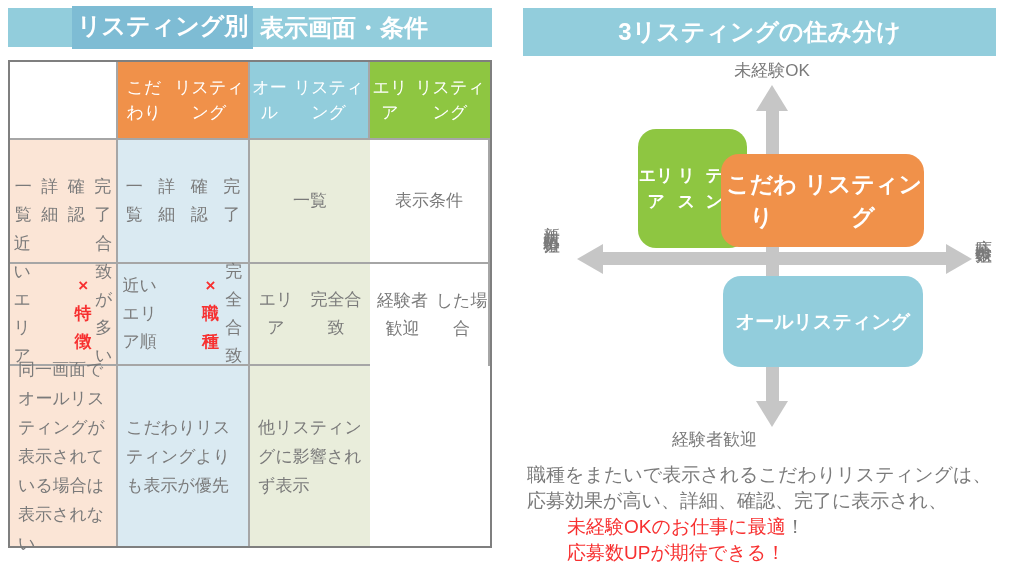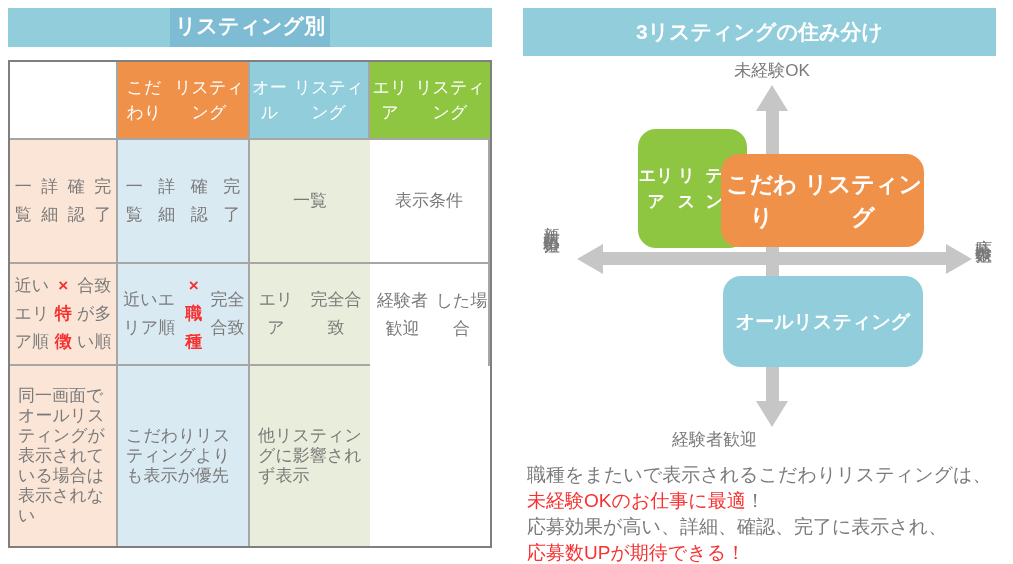--- a/index.html
+++ b/index.html
@@ -7,44 +7,44 @@
     --light_orange:#fbe5d6; --light_blue:#daeaf2; --light_green:#e9eddb;
     --border_outer:#7f7f7f; --border_inner:#a6a6a6; --text_gray:#7a7a7a;
     --arrow_gray:#c6c6c6; --red:#f73030;
   }
   html,body{margin:0;padding:0;background:#fff;}
   body{font-family:"Liberation Sans","DejaVu Sans",sans-serif;}
   #slide{position:relative;width:1013px;height:564px;background:#fff;overflow:hidden;}
 
   
   .bar{position:absolute;background:var(--blue,#92cddc);color:#fff;font-weight:bold;
-       font-size:21px;display:flex;align-items:center;justify-content:center;white-space:pre;}
+       font-size:24px;display:flex;align-items:center;justify-content:center;white-space:pre;}
   #left-bar{left:8px;top:8px;width:484px;height:39px;}
   #right-bar{left:523px;top:8px;width:473px;height:48px;}
   .hl{background:var(--bar_highlight,#7ebcd4);padding:4px 5px 7px 5px;}
 
   
   .ltable{position:absolute;left:8px;top:60px;width:484px;height:488px;display:grid;
           grid-template-columns:108px 132px 120px 120px;grid-template-rows:78px 124px 102px 180px;
           border:2px solid var(--border_outer,#7f7f7f);box-sizing:border-box;background:#fff;}
   .cell{border-right:2px solid var(--border_inner,#a6a6a6);border-bottom:2px solid var(--border_inner,#a6a6a6);
         box-sizing:border-box;display:flex;align-items:center;justify-content:center;
         text-align:center;font-size:17px;line-height:28px;color:var(--text_gray,#7a7a7a);}
   .last-col{border-right:none;}
   .last-row{border-bottom:none;}
   .hdr{color:#fff;line-height:25px;}
   .hdr-kodawari{background:var(--orange,#f0914a);}
   .hdr-all{background:var(--blue,#92cddc);}
   .hdr-area{background:var(--green,#8ec641);}
   .c-orange{background:var(--light_orange,#fbe5d6);}
   .c-blue{background:var(--light_blue,#daeaf2);}
   .c-green{background:var(--light_green,#e9eddb);}
-  .wrapcell{justify-content:flex-start;text-align:left;padding:0 8px;line-height:20px;}
+  .wrapcell{justify-content:flex-start;text-align:left;padding:0 8px;line-height:29px;}
   .ltable .red{font-weight:bold;}
-  .red{color:var(--red,#f73030);}
+  .red{color:var(--red,#f73030);margin-left:40px;}
 
   
   #quadrant{position:absolute;left:0;top:0;width:1013px;height:564px;}
   .shaft-v{position:absolute;left:766px;top:105px;width:13px;height:302px;background:var(--arrow_gray,#c6c6c6);z-index:1;}
   .shaft-h{position:absolute;left:598px;top:252px;width:351px;height:13px;background:var(--arrow_gray,#c6c6c6);z-index:1;}
   .head{position:absolute;width:0;height:0;z-index:1;}
   .head-up{left:756px;top:85px;border-left:16px solid transparent;border-right:16px solid transparent;border-bottom:26px solid var(--arrow_gray,#c6c6c6);}
   .head-down{left:756px;top:401px;border-left:16px solid transparent;border-right:16px solid transparent;border-top:26px solid var(--arrow_gray,#c6c6c6);}
   .head-left{left:577px;top:244px;border-top:15px solid transparent;border-bottom:15px solid transparent;border-right:26px solid var(--arrow_gray,#c6c6c6);}
   .head-right{left:946px;top:244px;border-top:15px solid transparent;border-bottom:15px solid transparent;border-left:26px solid var(--arrow_gray,#c6c6c6);}
@@ -62,21 +62,21 @@
   #ax-right{left:972px;top:226px;writing-mode:vertical-rl;letter-spacing:3px;}
 
   #notes{position:absolute;left:527px;top:462px;width:486px;font-size:19px;line-height:26px;color:var(--text_gray,#7a7a7a);}
 </style>
 </head>
 <body>
 
 <div id="slide">
 
   <div id="left-bar" class="bar">
-    <span class="hl">リスティング別</span>
+    <span class="hl">リスティング別</span><span> 表示画面・条件</span>
   </div>
 
   <div class="ltable">
 
     <div class="cell"></div>
     <div class="cell hdr hdr-kodawari">
         <span>こだわり</span>
         <br>
         <span>リスティング</span>
       </div>
@@ -182,18 +182,18 @@
       </div>
     <div id="box-all" class="qbox">
         <span>オール</span>
         <br>
         <span>リスティング</span>
       </div>
   </div>
 
   <div id="notes">
     <div class="note"><span>職種をまたいで表示されるこだわりリスティングは、</span></div>
+    <div class="note"><span>応募効果が高い、詳細、確認、完了に表示され、</span></div>
     <div class="note"><span class="red">未経験OKのお仕事に最適</span><span>！</span></div>
-    <div class="note"><span>応募効果が高い、詳細、確認、完了に表示され、</span></div>
     <div class="note"><span class="red">応募数UPが期待できる！</span></div>
   </div>
 
 </div>
 
 </body></html>

